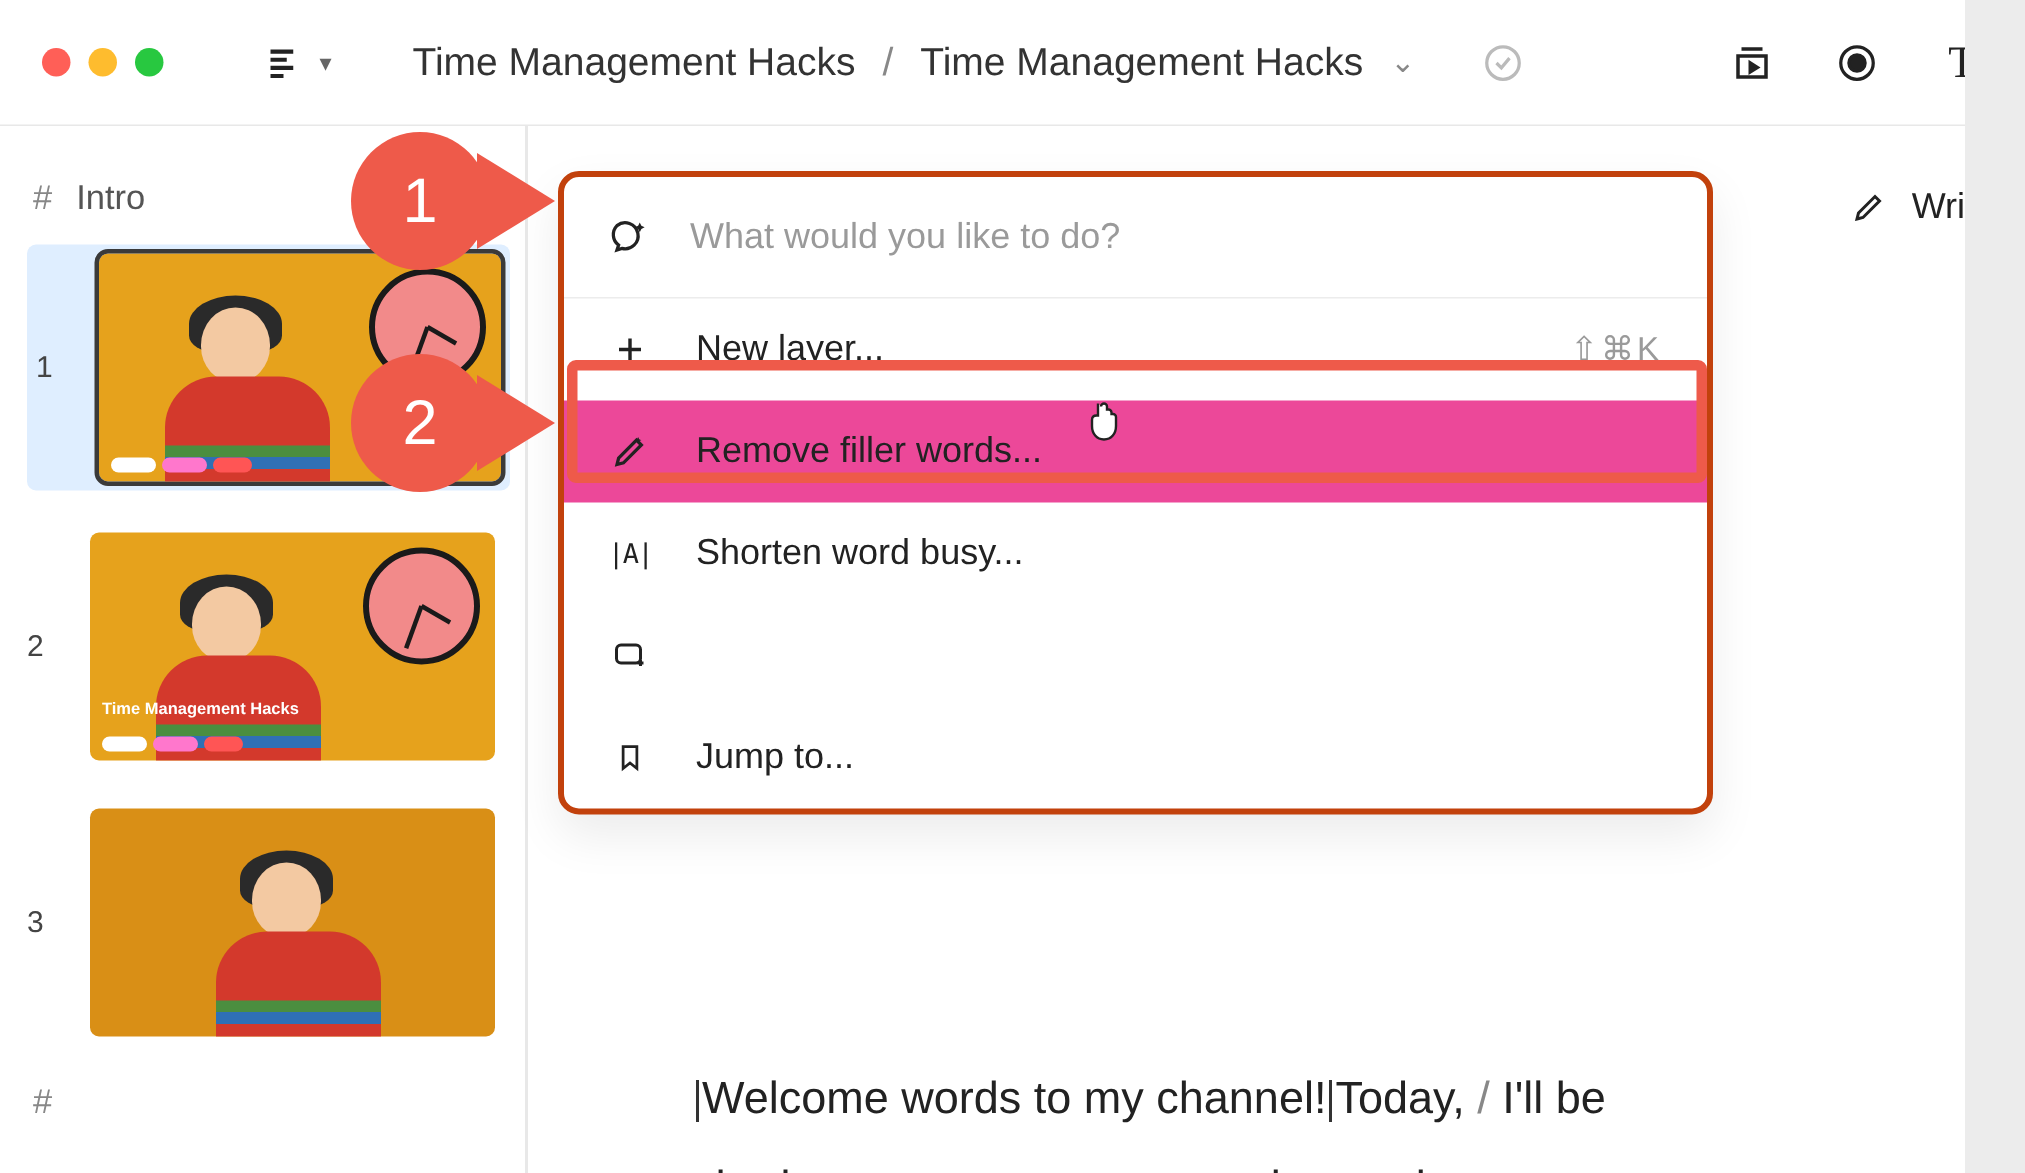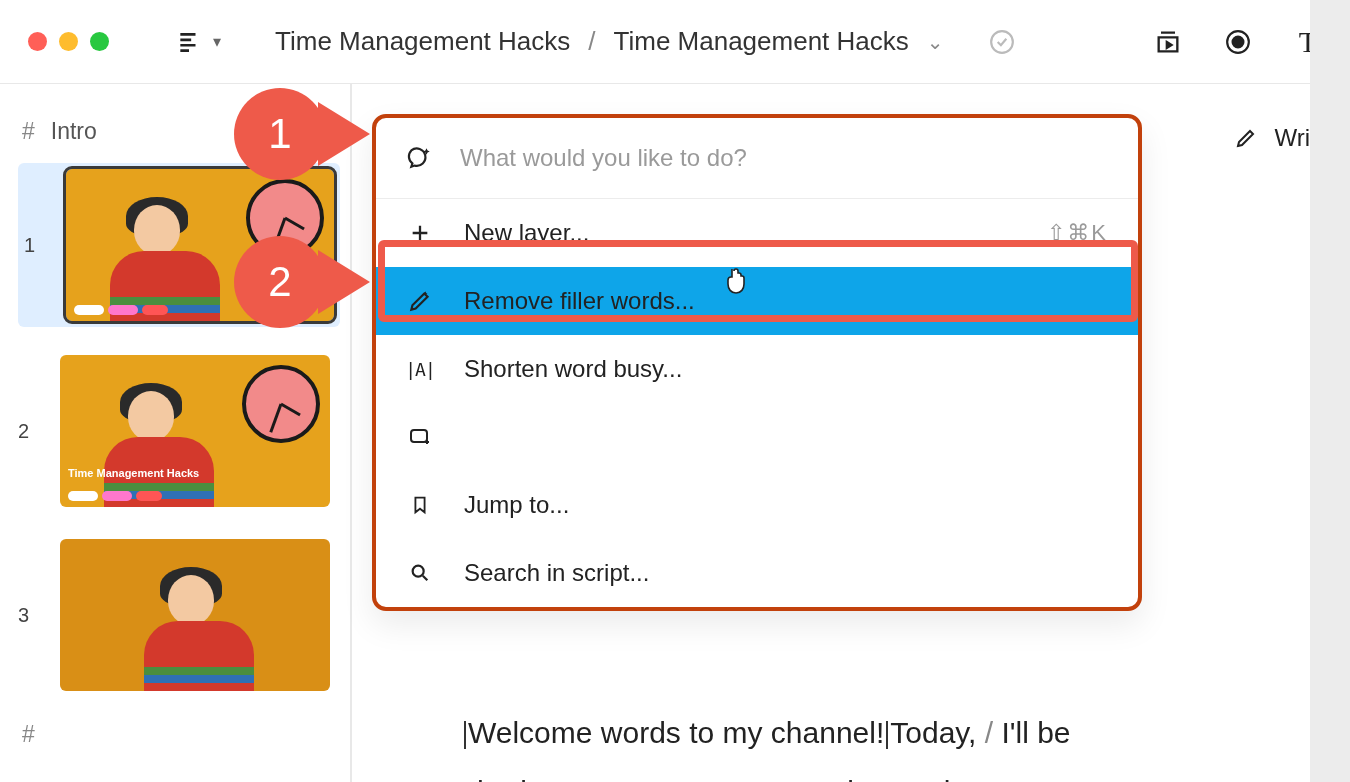--- a/index.html
+++ b/index.html
@@ -162,21 +162,21 @@
   .cmd-input-row input::placeholder{ color:#9a9a9a; }
   .cmd-item{
     display:flex; align-items:center; gap:30px;
     padding: 20px 30px;
     font-size:24px; color:#222;
     position:relative;
   }
   .cmd-item .kbd {
     margin-left:auto; color:#9a9a9a; font-size:22px; letter-spacing:2px;
   }
-  .cmd-item.hover { background:#0ea5e9; }
+  .cmd-item.hover { background:#ec4899; }
   .highlight-box{
     position:absolute; left:378px; top:240px;
     width:760px; height:82px;
     border:7px solid #ee5a4a; border-radius:6px;
     z-index:25; pointer-events:none;
   }
   .cursor-icon{
     position:absolute; left:722px; top:266px;
     z-index:30; pointer-events:none;
   }
@@ -387,29 +387,20 @@
 
   <div class="cmd-item">
     <span class="ic">
       <svg viewBox="0 0 24 24" width="22" height="22" fill="none" stroke="#222" stroke-width="2">
         <path d="M7 4h10v16l-5-4-5 4z"></path>
       </svg>
     </span>
     <span>Jump to...</span>
   </div>
 
-  <div class="cmd-item">
-    <span class="ic">
-      <svg viewBox="0 0 24 24" width="22" height="22" fill="none" stroke="#222" stroke-width="2.4">
-        <circle cx="10" cy="10" r="6"></circle>
-          <path d="M15 15l5 5"></path>
-      </svg>
-    </span>
-    <span>Search in script...</span>
-  </div>
 
 </div>
 
 <div class="highlight-box"></div>
 
 <span class="cursor-icon">
   <svg width="28" height="30" viewBox="0 0 28 30">
     <path d="M10 3v8h-1c-2 0-3 1-3 3v4c0 5 3 9 8 9s8-4 8-9v-6c0-1-1-2-2-2h-1v-1c0-1-1-2-2-2h-1V5c0-1-1-2-2-2s-2 1-2 2" fill="#fff" stroke="#222" stroke-width="1.6"></path>
   </svg>
 </span>

